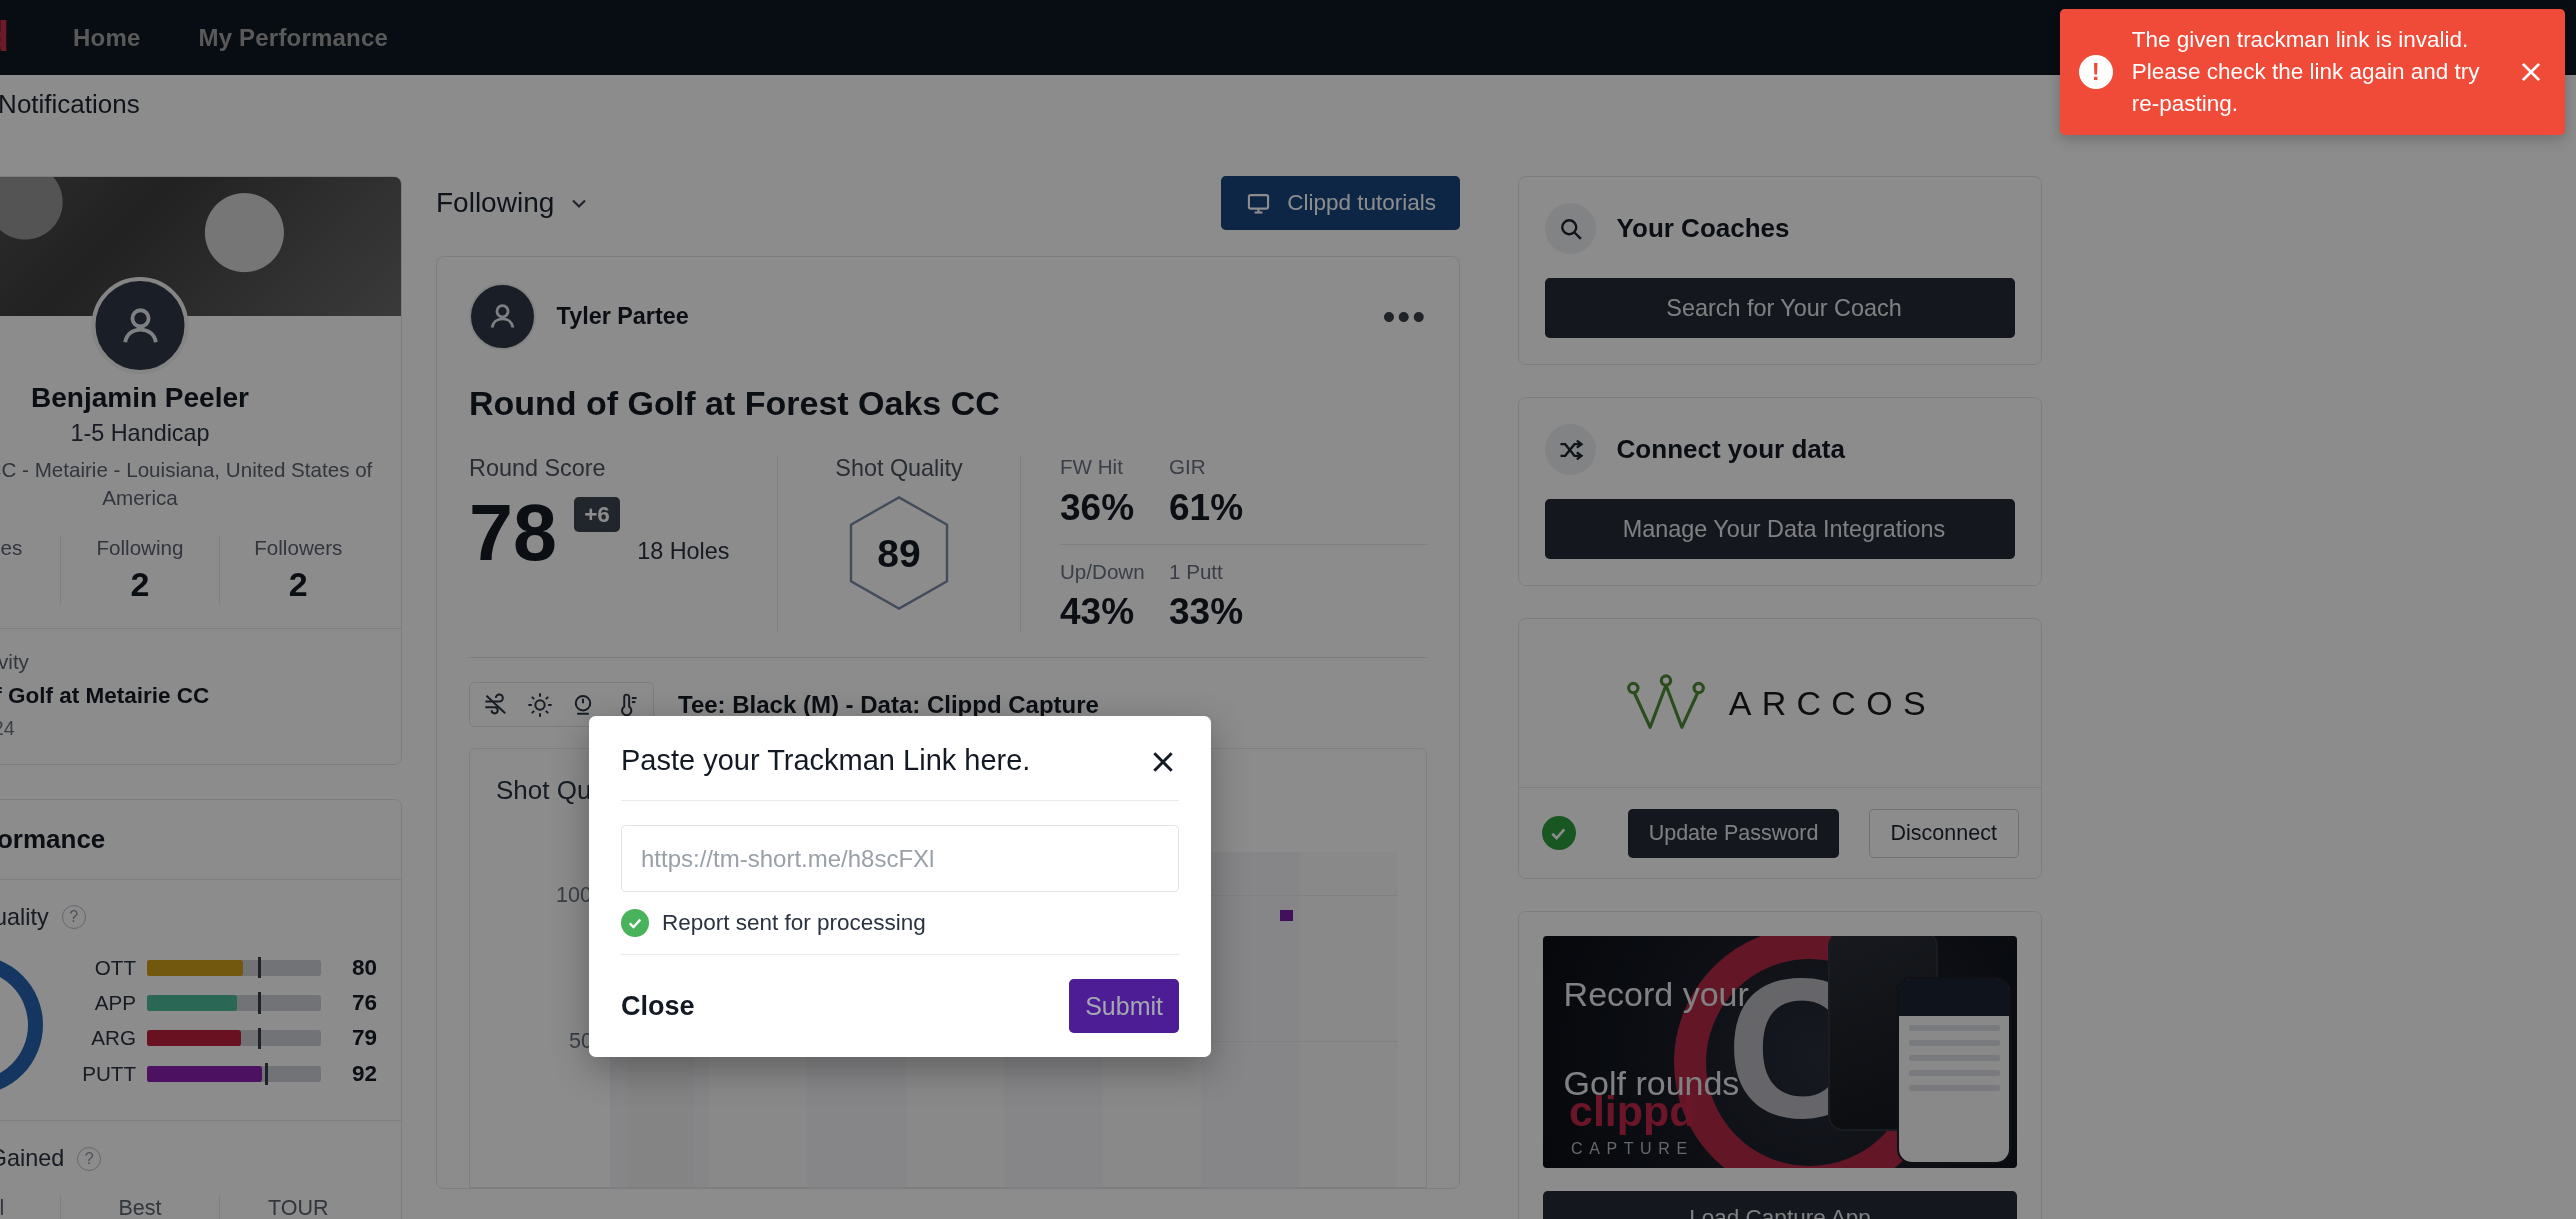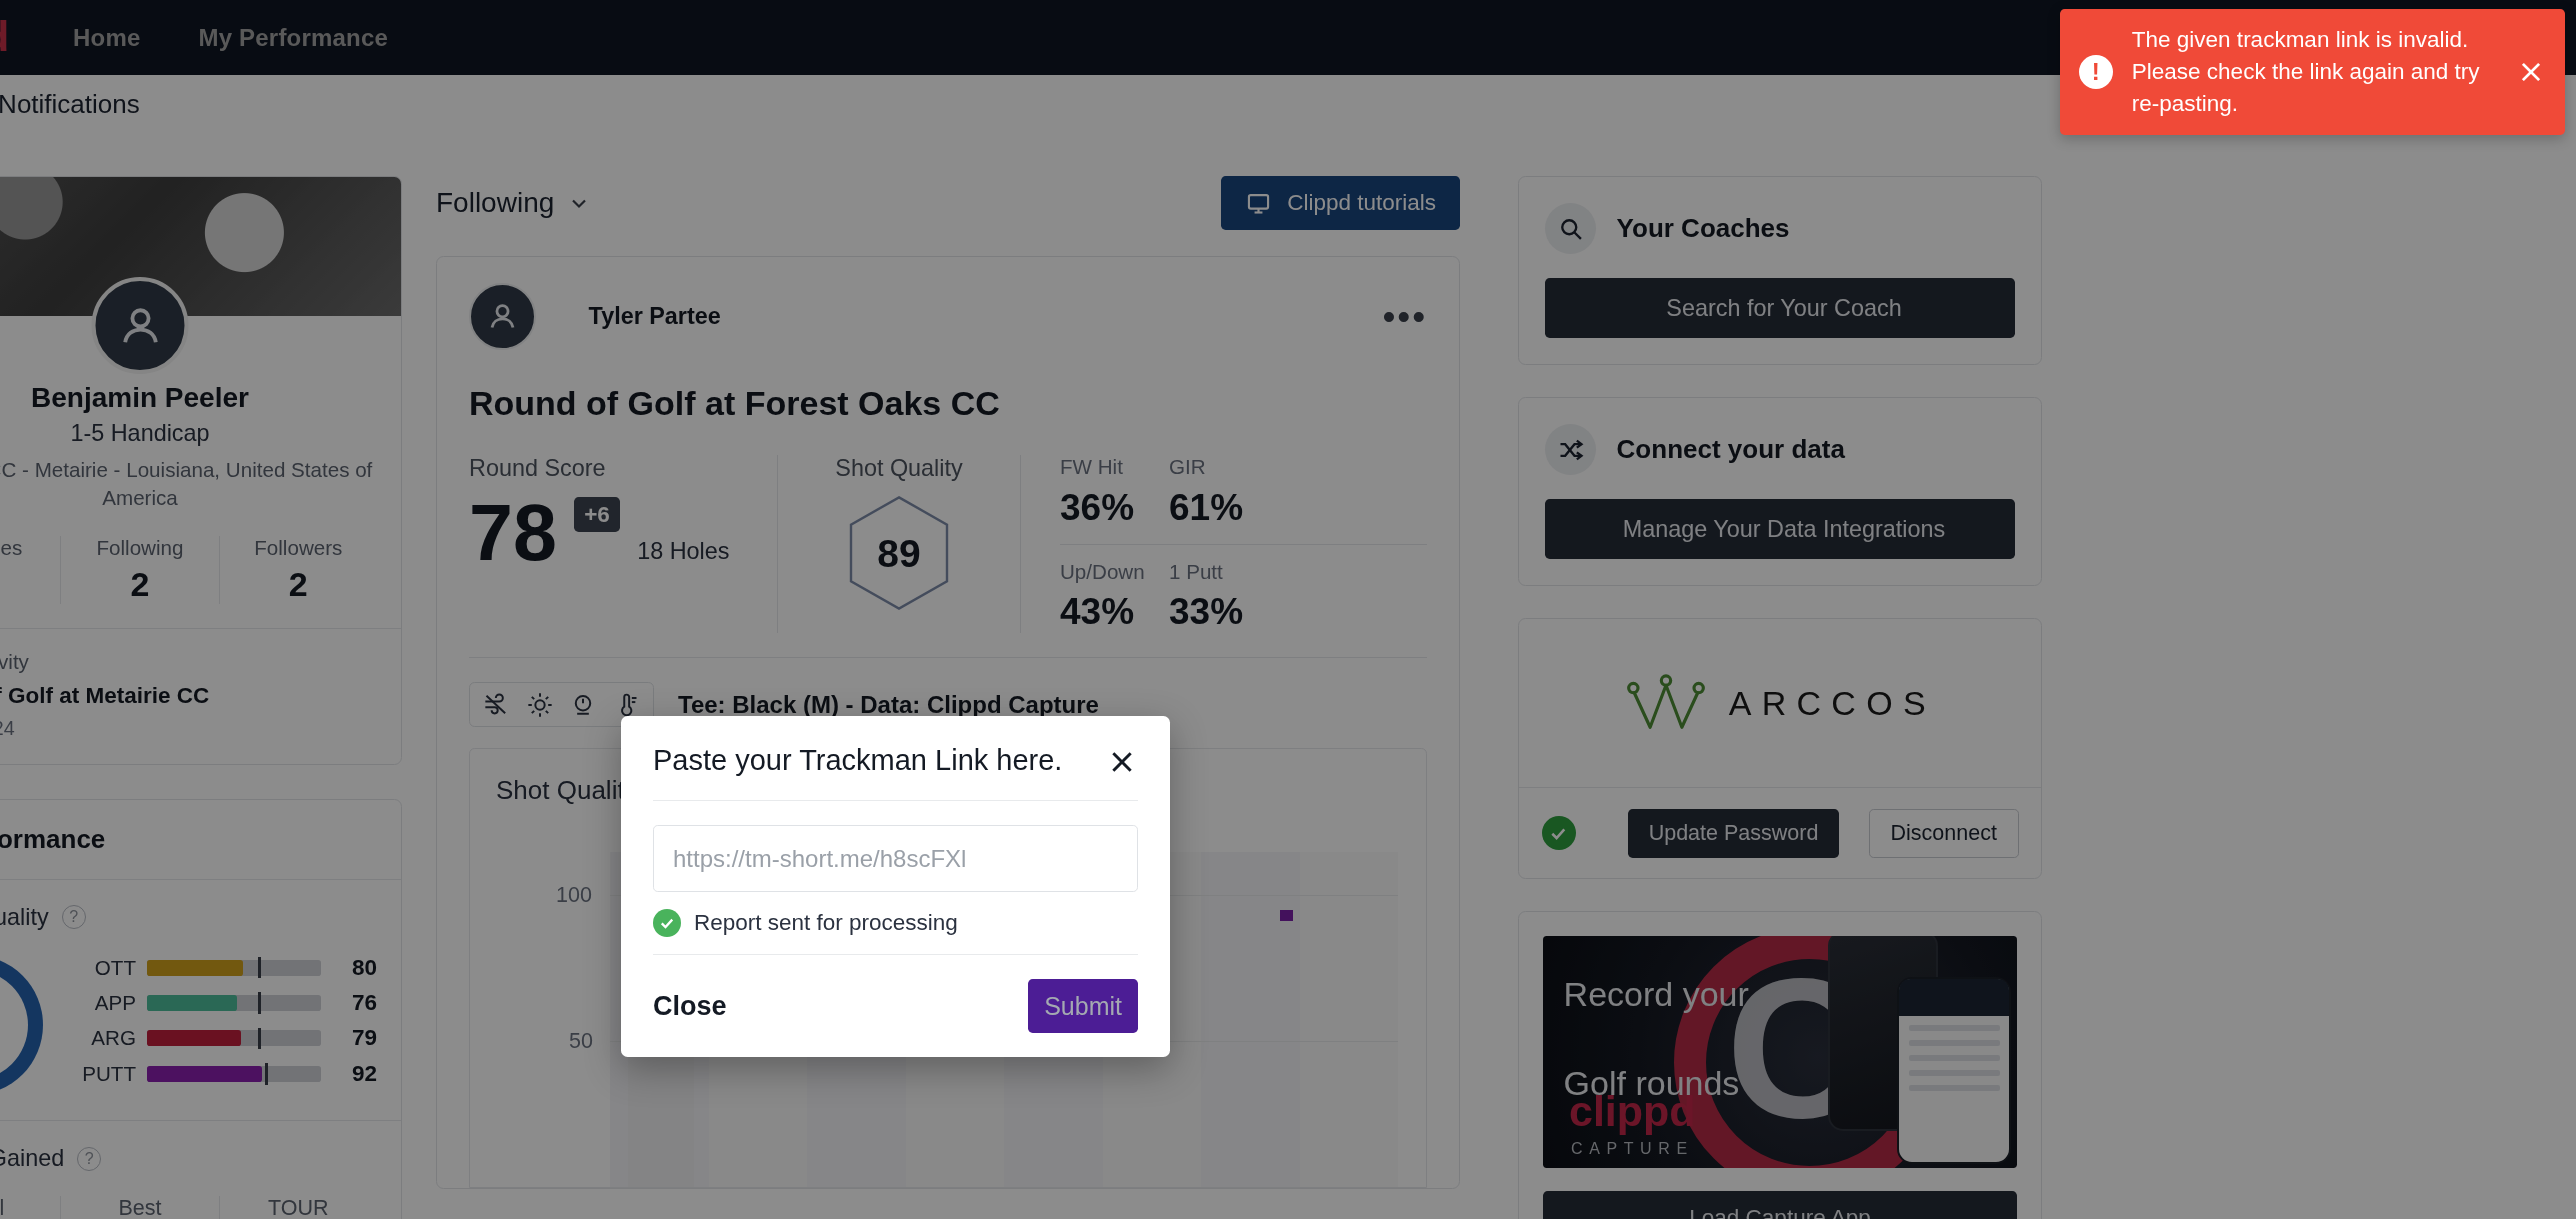--- a/index.html
+++ b/index.html
@@ -161,21 +161,21 @@
     padding: 26px 32px 0 32px;
   }
   .post-head { display: flex; align-items: center; }
   .post-av {
     width: 67px; height: 67px; border-radius: 50%; background: #303a47;
     border: 2.8px solid #edeef0; display: flex; align-items: center; justify-content: center;
     color: #e8eaee; flex: 0 0 67px;
   }
   .post-av svg { width: 37px; height: 37px; display: block; }
   .post-meta { margin-left: 20.6px; flex: 1; }
-  .post-user { font-size: 23.4px; font-weight: 700; color: #141a24; margin-left: 32px; }
+  .post-user { font-size: 23.4px; font-weight: 700; color: #141a24; }
   .post-sub { font-size: 19.7px; color: #6b7280; margin-top: 6.6px; }
   .post-dots { font-size: 37px; color: #3b414c; letter-spacing: 1.9px; cursor: pointer; line-height: 17px; }
   .post-title { font-size: 34px; font-weight: 700; color: #141a24; margin-top: 34px; }
 
   .stats-strip {
     display: flex; align-items: stretch; margin-top: 32px;
     border-bottom: 0.9px solid #e5e7eb; padding-bottom: 24px;
   }
   .st-score { width: 309px; border-right: 0.9px solid #e5e7eb; }
   .st-lbl { font-size: 23.4px; color: #4d545f; }
@@ -323,21 +323,21 @@
     margin-top: 22.5px; width: 100%; height: 54px; border: none; border-radius: 4.7px;
     background: #262d38; color: #e8eaee; font-size: 22.5px; cursor: pointer;
     font-family: inherit;
   }
 
   
   .scrim {
     position: absolute; inset: 0; background: rgba(0,0,0,.45); z-index: 60;
   }
   .modal {
-    position: absolute; left: 621px; top: 716px; width: 549px; height: 341px;
+    position: absolute; left: 589px; top: 716px; width: 622px; height: 341px;
     background: #fff; border-radius: 6.6px; z-index: 70;
     box-shadow: 0 11.2px 37px rgba(0,0,0,.30);
     display: flex; flex-direction: column;
   }
   .modal-head {
     display: flex; align-items: flex-start; justify-content: space-between;
     padding: 28px 32px 0 32px;
   }
   .modal-title { font-size: 29px; color: #141a24; }
   .modal-x {

